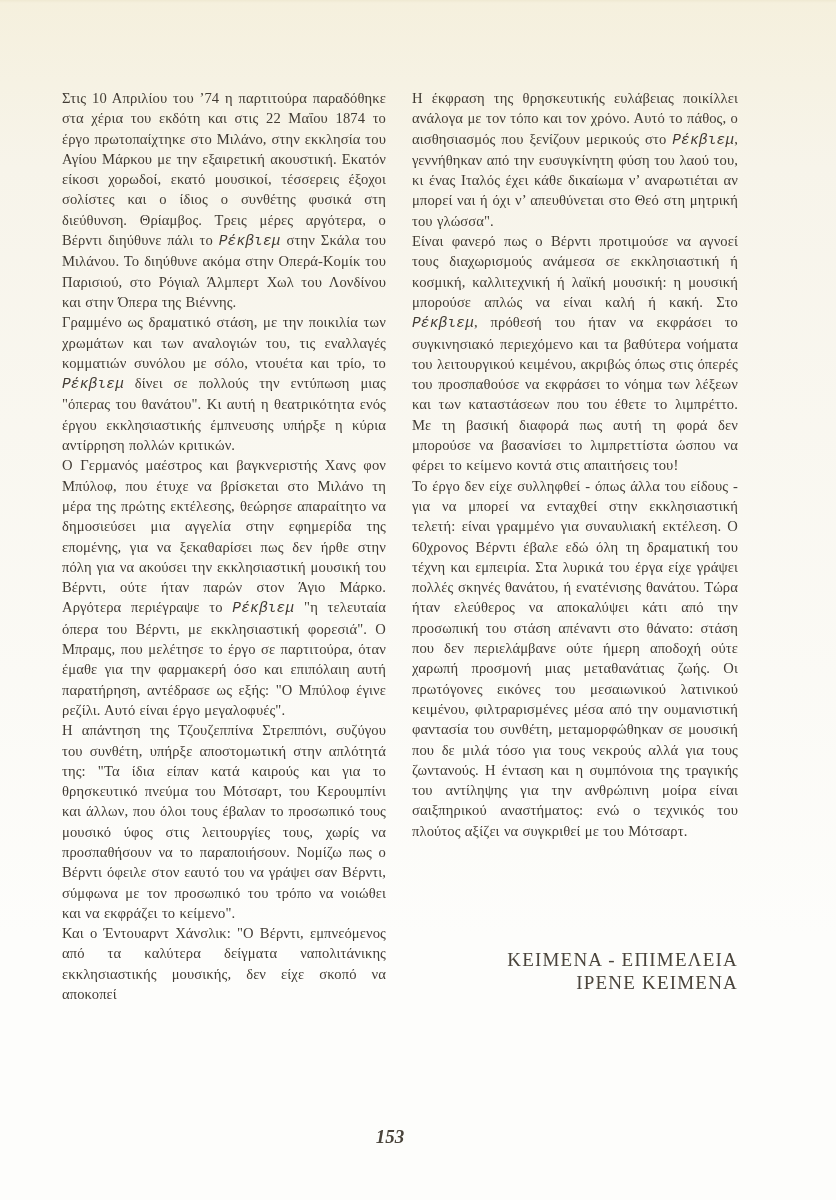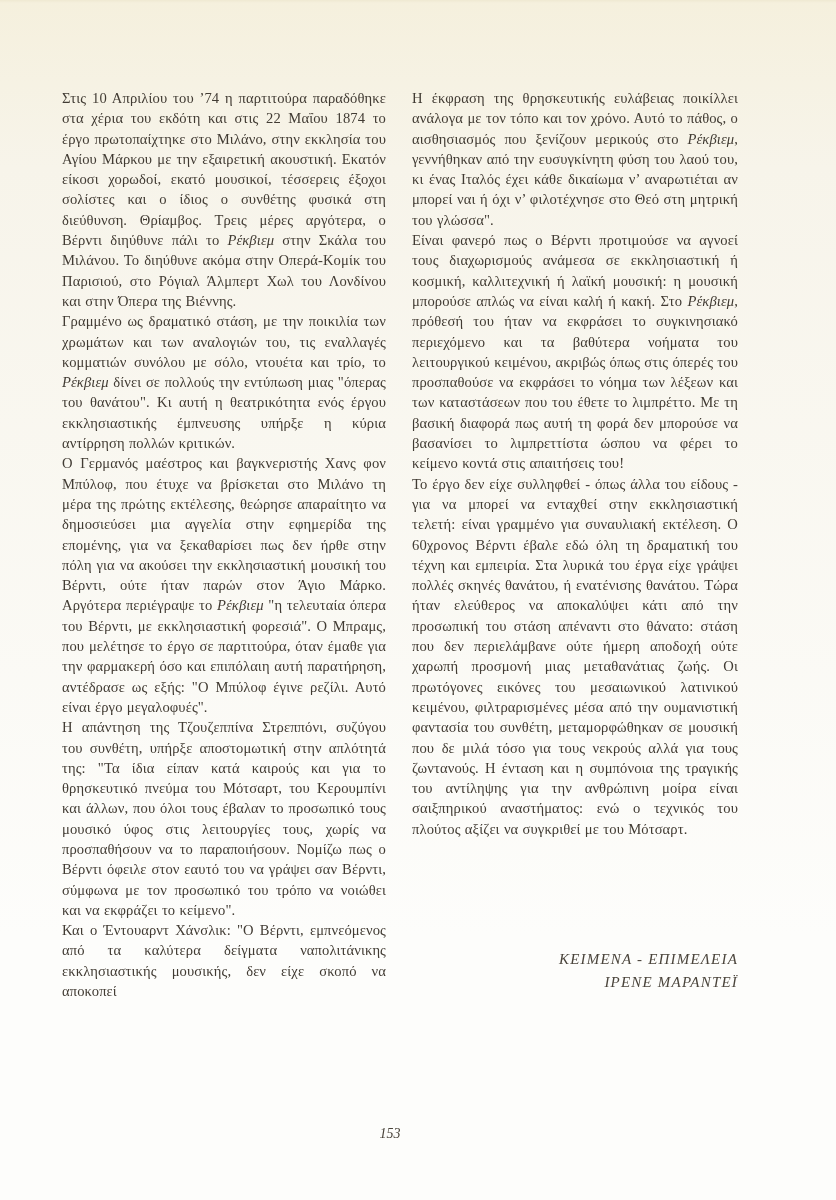--- a/index.html
+++ b/index.html
@@ -41,41 +41,42 @@
   .para {
     font-size: 14.6px;
     line-height: 20.3px;
     text-align: justify;
     color: var(--ink);
     letter-spacing: 0.1px;
     word-spacing: 0.5px;
   }
   .para em {
     font-style: italic;
+    font-family: Liberation Mono, monospace;
   }
   .credit {
     position: absolute;
     top: 948px;
     right: 98px;
     text-align: right;
-    font-size: 15px;
+    font-size: 19px;
     line-height: 23px;
     letter-spacing: 1.2px;
     color: var(--ink-light);
-    font-style: italic;
   }
   .page-number {
     position: absolute;
     top: 1126px;
     left: 0;
     width: 780px;
     text-align: center;
     font-style: italic;
-    font-size: 14px;
+    font-size: 19px;
     color: var(--ink-light);
+    font-weight: bold;
   }
   .top-edge {
     position: absolute;
     top: 0; left: 0; right: 0;
     height: 3px;
     background: linear-gradient(180deg, #efe9d2, rgba(239,233,210,0));
   }
 </style>
 </head>
 <body>
@@ -85,25 +86,25 @@
 
   <div class="text-block">
     <div class="col col-left">
         <p class="para"><span>Στις 10 Απριλίου του ’74 η παρτιτούρα παραδόθηκε στα χέρια του εκδότη και στις 22 Μαΐου 1874 το έργο πρωτοπαίχτηκε στο Μιλάνο, στην εκκλησία του Αγίου Μάρκου με την εξαιρετική ακουστική. Εκατόν είκοσι χορωδοί, εκατό μουσικοί, τέσσερεις έξοχοι σολίστες και ο ίδιος ο συνθέτης φυσικά στη διεύθυνση. Θρίαμβος. Τρεις μέρες αργότερα, ο Βέρντι διηύθυνε πάλι το </span><em>Ρέκβιεμ</em><span> στην Σκάλα του Μιλάνου. Το διηύθυνε ακόμα στην Οπερά-Κομίκ του Παρισιού, στο Ρόγιαλ Άλμπερτ Χωλ του Λονδίνου και στην Όπερα της Βιέννης.</span></p>
         <p class="para"><span>Γραμμένο ως δραματικό στάση, με την ποικιλία των χρωμάτων και των αναλογιών του, τις εναλλαγές κομματιών συνόλου με σόλο, ντουέτα και τρίο, το </span><em>Ρέκβιεμ</em><span> δίνει σε πολλούς την εντύπωση μιας "όπερας του θανάτου". Κι αυτή η θεατρικότητα ενός έργου εκκλησιαστικής έμπνευσης υπήρξε η κύρια αντίρρηση πολλών κριτικών.</span></p>
         <p class="para"><span>Ο Γερμανός μαέστρος και βαγκνεριστής Χανς φον Μπύλοφ, που έτυχε να βρίσκεται στο Μιλάνο τη μέρα της πρώτης εκτέλεσης, θεώρησε απαραίτητο να δημοσιεύσει μια αγγελία στην εφημερίδα της επομένης, για να ξεκαθαρίσει πως δεν ήρθε στην πόλη για να ακούσει την εκκλησιαστική μουσική του Βέρντι, ούτε ήταν παρών στον Άγιο Μάρκο. Αργότερα περιέγραψε το </span><em>Ρέκβιεμ</em><span> "η τελευταία όπερα του Βέρντι, με εκκλησιαστική φορεσιά". Ο Μπραμς, που μελέτησε το έργο σε παρτιτούρα, όταν έμαθε για την φαρμακερή όσο και επιπόλαιη αυτή παρατήρηση, αντέδρασε ως εξής: "Ο Μπύλοφ έγινε ρεζίλι. Αυτό είναι έργο μεγαλοφυές".</span></p>
         <p class="para"><span>Η απάντηση της Τζουζεππίνα Στρεππόνι, συζύγου του συνθέτη, υπήρξε αποστομωτική στην απλότητά της: "Τα ίδια είπαν κατά καιρούς και για το θρησκευτικό πνεύμα του Μότσαρτ, του Κερουμπίνι και άλλων, που όλοι τους έβαλαν το προσωπικό τους μουσικό ύφος στις λειτουργίες τους, χωρίς να προσπαθήσουν να το παραποιήσουν. Νομίζω πως ο Βέρντι όφειλε στον εαυτό του να γράψει σαν Βέρντι, σύμφωνα με τον προσωπικό του τρόπο να νοιώθει και να εκφράζει το κείμενο".</span></p>
         <p class="para"><span>Και ο Έντουαρντ Χάνσλικ: "Ο Βέρντι, εμπνεόμενος από τα καλύτερα δείγματα ναπολιτάνικης εκκλησιαστικής μουσικής, δεν είχε σκοπό να αποκοπεί</span></p>
       </div>
     <div class="col col-right">
-        <p class="para"><span>Η έκφραση της θρησκευτικής ευλάβειας ποικίλλει ανάλογα με τον τόπο και τον χρόνο. Αυτό το πάθος, ο αισθησιασμός που ξενίζουν μερικούς στο </span><em>Ρέκβιεμ</em><span>, γεννήθηκαν από την ευσυγκίνητη φύση του λαού του, κι ένας Ιταλός έχει κάθε δικαίωμα ν’ αναρωτιέται αν μπορεί ναι ή όχι ν’ φιλοτέχνησε στο Θεό στη μητρική του γλώσσα".</span></p>
+        <p class="para"><span>Η έκφραση της θρησκευτικής ευλάβειας ποικίλλει ανάλογα με τον τόπο και τον χρόνο. Αυτό το πάθος, ο αισθησιασμός που ξενίζουν μερικούς στο </span><em>Ρέκβιεμ</em><span>, γεννήθηκαν από την ευσυγκίνητη φύση του λαού του, κι ένας Ιταλός έχει κάθε δικαίωμα ν’ αναρωτιέται αν μπορεί ναι ή όχι ν’ απευθύνεται στο Θεό στη μητρική του γλώσσα".</span></p>
         <p class="para"><span>Είναι φανερό πως ο Βέρντι προτιμούσε να αγνοεί τους διαχωρισμούς ανάμεσα σε εκκλησιαστική ή κοσμική, καλλιτεχνική ή λαϊκή μουσική: η μουσική μπορούσε απλώς να είναι καλή ή κακή. Στο </span><em>Ρέκβιεμ</em><span>, πρόθεσή του ήταν να εκφράσει το συγκινησιακό περιεχόμενο και τα βαθύτερα νοήματα του λειτουργικού κειμένου, ακριβώς όπως στις όπερές του προσπαθούσε να εκφράσει το νόημα των λέξεων και των καταστάσεων που του έθετε το λιμπρέττο. Με τη βασική διαφορά πως αυτή τη φορά δεν μπορούσε να βασανίσει το λιμπρεττίστα ώσπου να φέρει το κείμενο κοντά στις απαιτήσεις του!</span></p>
         <p class="para"><span>Το έργο δεν είχε συλληφθεί - όπως άλλα του είδους - για να μπορεί να ενταχθεί στην εκκλησιαστική τελετή: είναι γραμμένο για συναυλιακή εκτέλεση. Ο 60χρονος Βέρντι έβαλε εδώ όλη τη δραματική του τέχνη και εμπειρία. Στα λυρικά του έργα είχε γράψει πολλές σκηνές θανάτου, ή ενατένισης θανάτου. Τώρα ήταν ελεύθερος να αποκαλύψει κάτι από την προσωπική του στάση απέναντι στο θάνατο: στάση που δεν περιελάμβανε ούτε ήμερη αποδοχή ούτε χαρωπή προσμονή μιας μεταθανάτιας ζωής. Οι πρωτόγονες εικόνες του μεσαιωνικού λατινικού κειμένου, φιλτραρισμένες μέσα από την ουμανιστική φαντασία του συνθέτη, μεταμορφώθηκαν σε μουσική που δε μιλά τόσο για τους νεκρούς αλλά για τους ζωντανούς. Η ένταση και η συμπόνοια της τραγικής του αντίληψης για την ανθρώπινη μοίρα είναι σαιξπηρικού αναστήματος: ενώ ο τεχνικός του πλούτος αξίζει να συγκριθεί με του Μότσαρτ.</span></p>
       </div>
   </div>
 
   <div class="credit">
     <div>ΚΕΙΜΕΝΑ - ΕΠΙΜΕΛΕΙΑ</div>
-    <div>ΙΡΕΝΕ ΜΑΡΑΝΤΕΪ</div>
+    <div>ΙΡΕΝΕ ΚΕΙΜΕΝΑ</div>
   </div>
 
   <div class="page-number">153</div>
 </div>
 
 </body></html>

